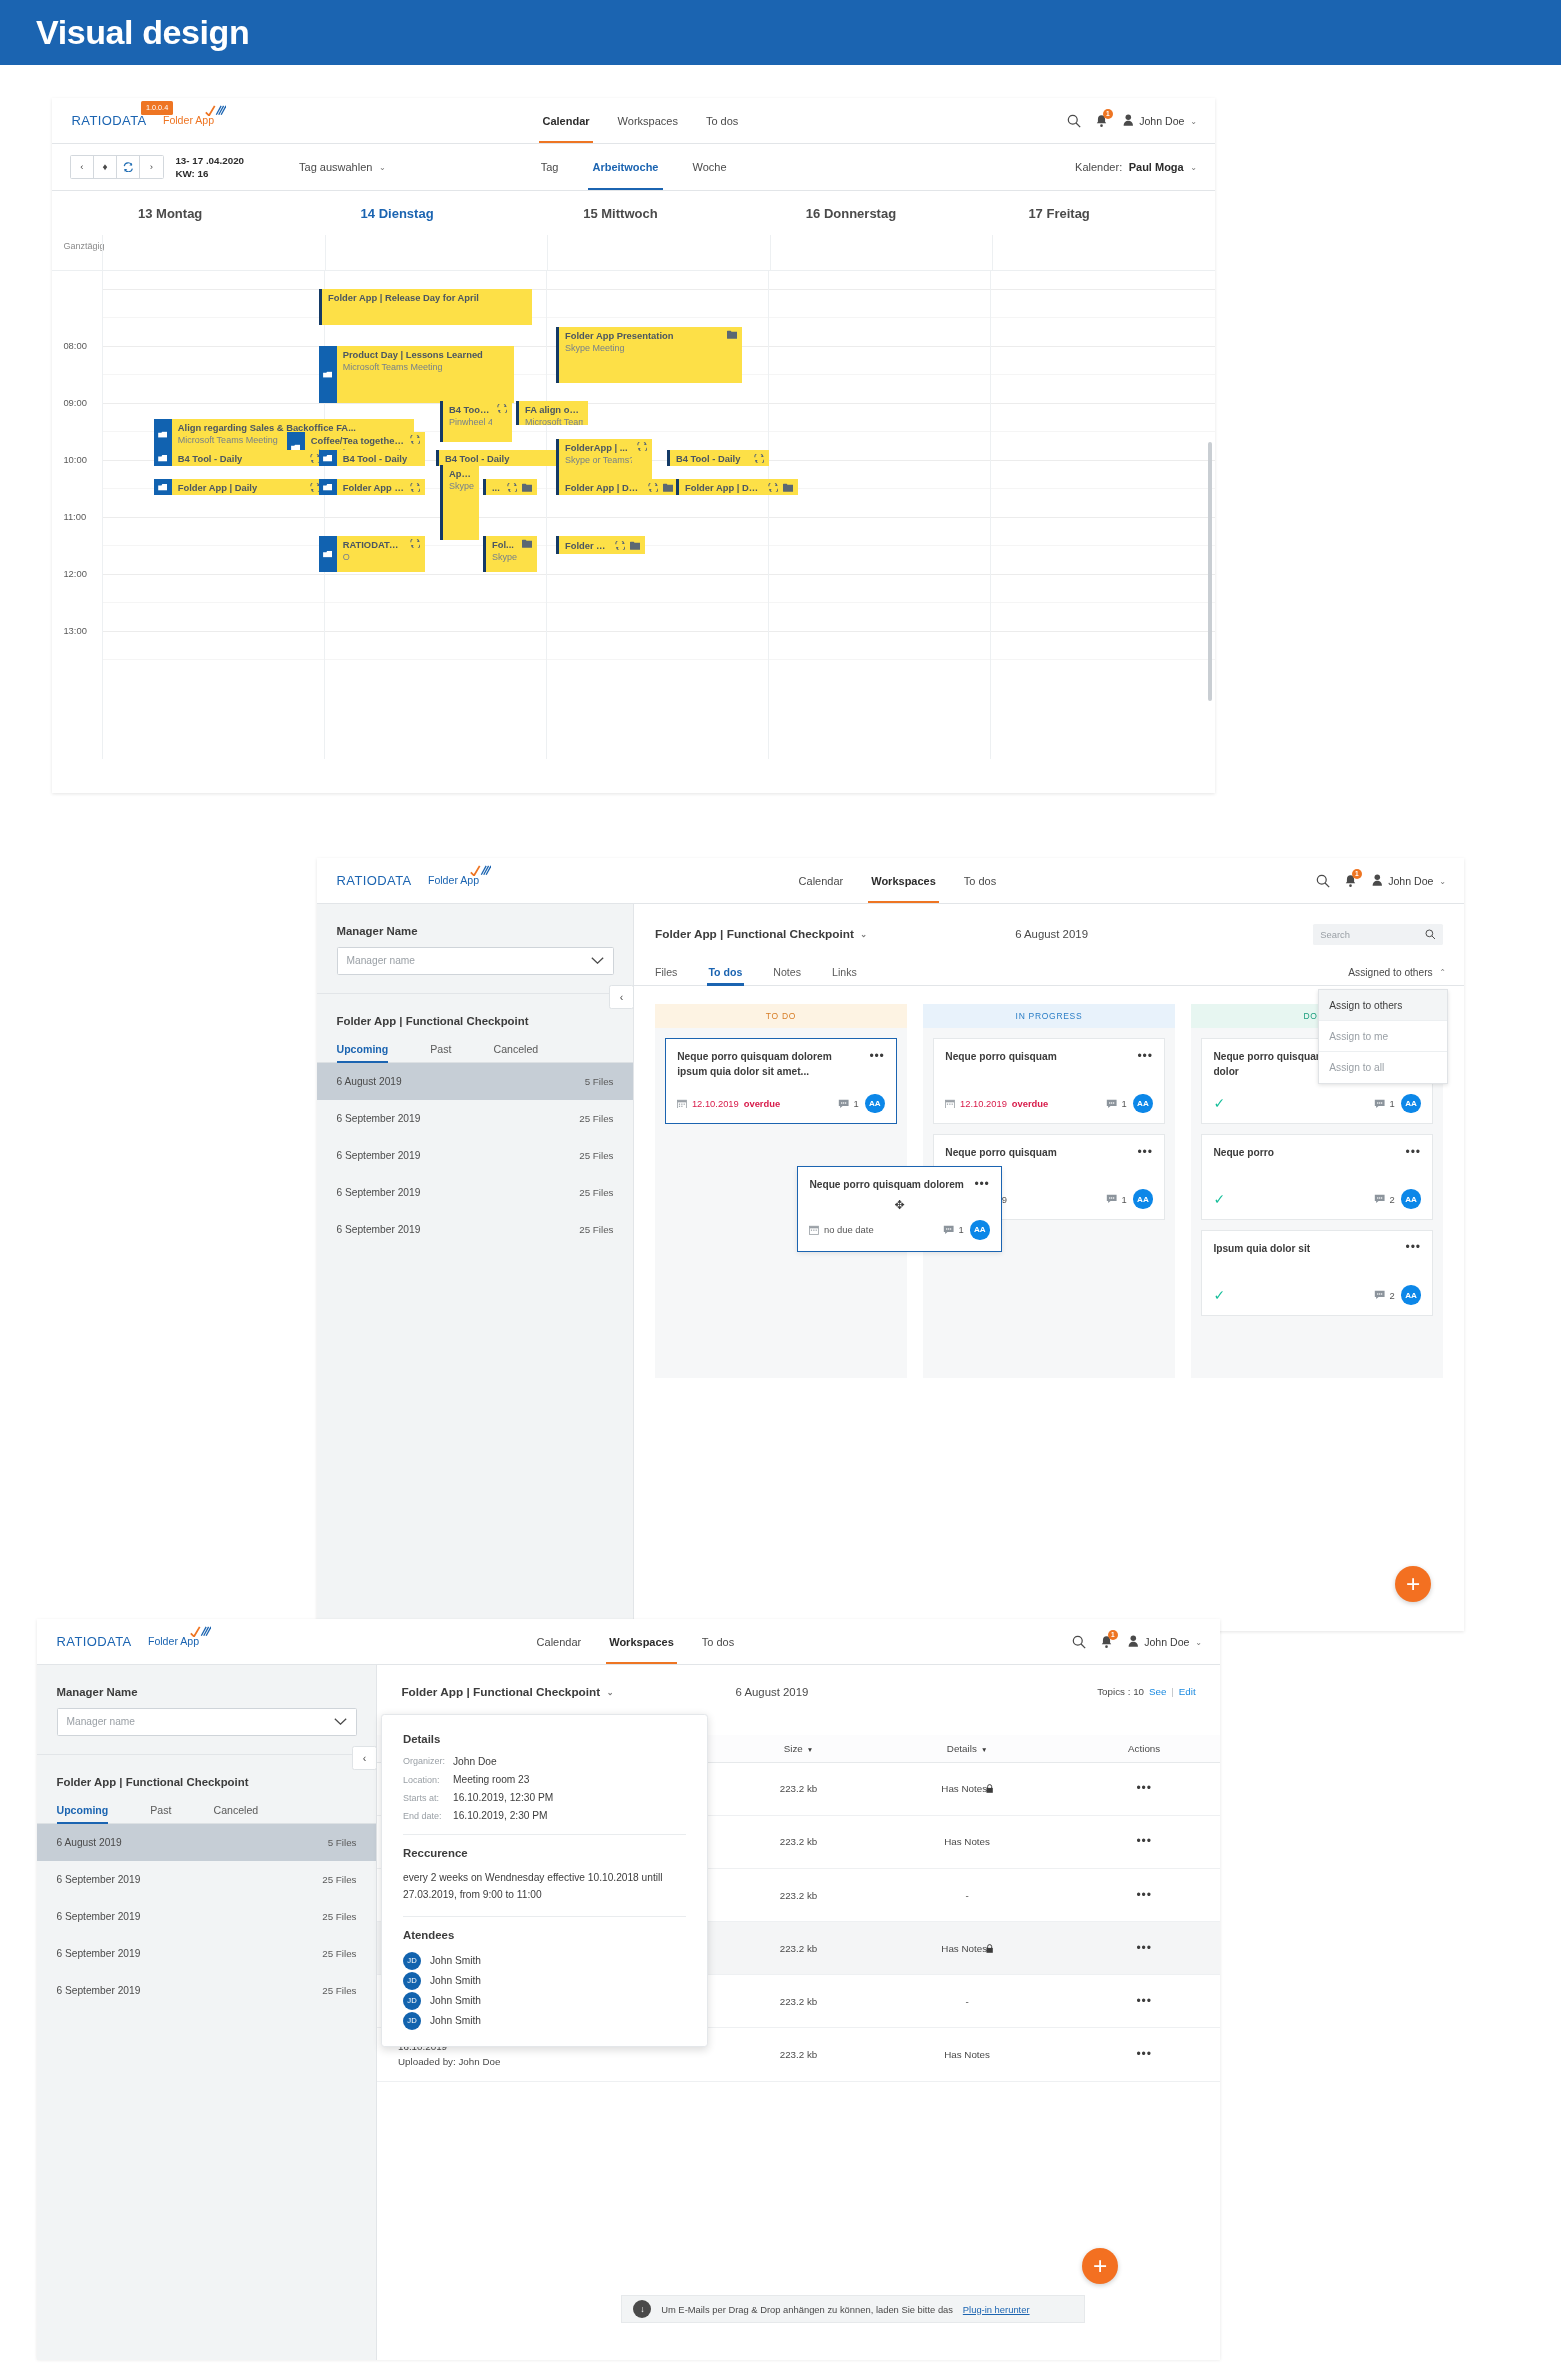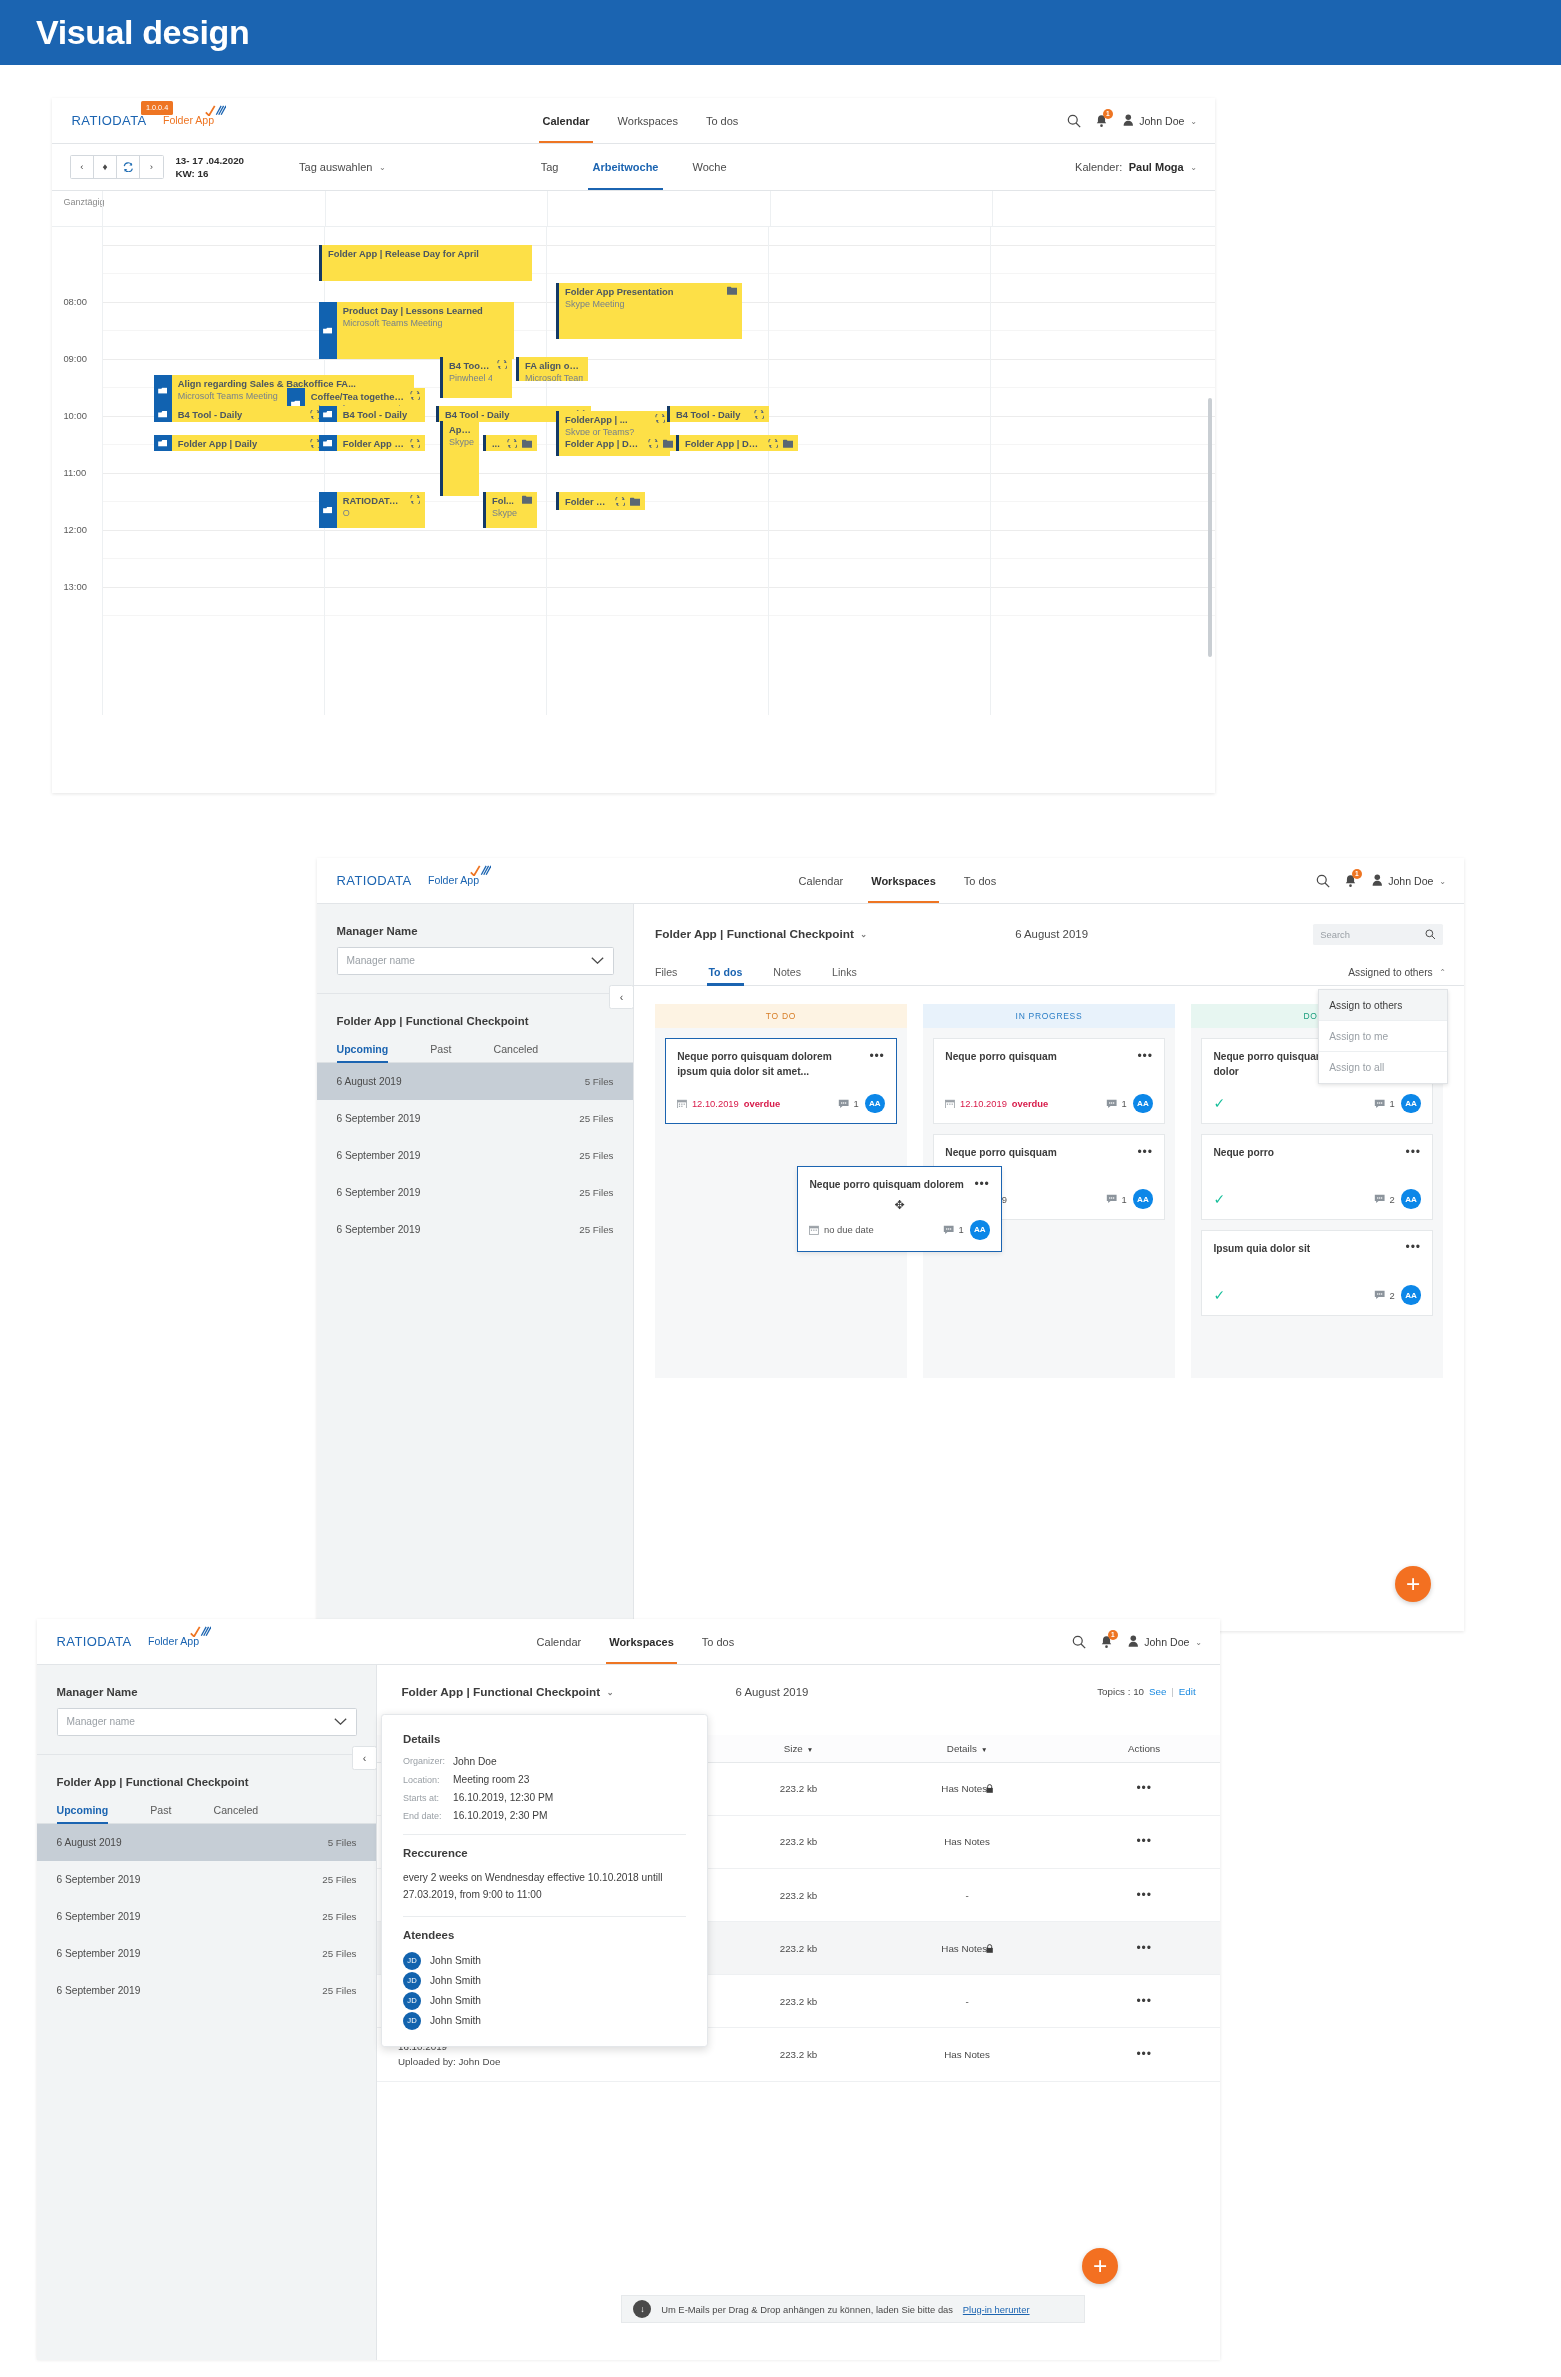--- a/index.html
+++ b/index.html
@@ -363,20 +363,27 @@
       <div class="cal-viewtab active">Arbeitwoche</div>
       <div class="cal-viewtab">Woche</div>
     </div>
     <div class="cal-owner">
       <span>Kalender:</span>
       <b>Paul Moga</b>
       <span class="chev">⌄</span>
     </div>
   </div>
 
+  <div class="cal-dayheader">
+    <div class="day"><span>13</span> <span>Montag</span></div>
+    <div class="day today"><span>14</span> <span>Dienstag</span></div>
+    <div class="day"><span>15</span> <span>Mittwoch</span></div>
+    <div class="day"><span>16</span> <span>Donnerstag</span></div>
+    <div class="day"><span>17</span> <span>Freitag</span></div>
+  </div>
 
   <div class="cal-allday">
     <div class="cal-allday-label">Ganztägig</div>
     <div class="cal-allday-cols">
       <div></div>
       <div></div>
       <div></div>
       <div></div>
       <div></div>
     </div>
@@ -519,21 +526,21 @@
         <div class="ev-icons">
             <svg class="ico-rec" viewBox="0 0 13 11">
               <path d="M1 4 A4.5 4.5 0 0 1 10.5 3.3" stroke="#5b6873" stroke-width="1.3" fill="none"></path>
               <path d="M10.6 0.6 L11.8 3.6 L8.6 3.6 Z" fill="#5b6873"></path>
               <path d="M12 7 A4.5 4.5 0 0 1 2.5 7.7" stroke="#5b6873" stroke-width="1.3" fill="none"></path>
               <path d="M2.4 10.4 L1.2 7.4 L4.4 7.4 Z" fill="#5b6873"></path>
             </svg>
           </div>
       </div>
 
-      <div class="ev" style="left:410px;width:114px;top:184px;height:45px">
+      <div class="ev" style="left:410px;width:96px;top:168px;height:45px">
         <div class="bar"></div>
         <div class="ev-body">
           <div class="ev-title">FolderApp | ...</div>
           <div class="ev-sub">Skype or Teams?</div>
         </div>
         <div class="ev-icons">
             <svg class="ico-rec" viewBox="0 0 13 11">
               <path d="M1 4 A4.5 4.5 0 0 1 10.5 3.3" stroke="#5b6873" stroke-width="1.3" fill="none"></path>
               <path d="M10.6 0.6 L11.8 3.6 L8.6 3.6 Z" fill="#5b6873"></path>
               <path d="M12 7 A4.5 4.5 0 0 1 2.5 7.7" stroke="#5b6873" stroke-width="1.3" fill="none"></path>

